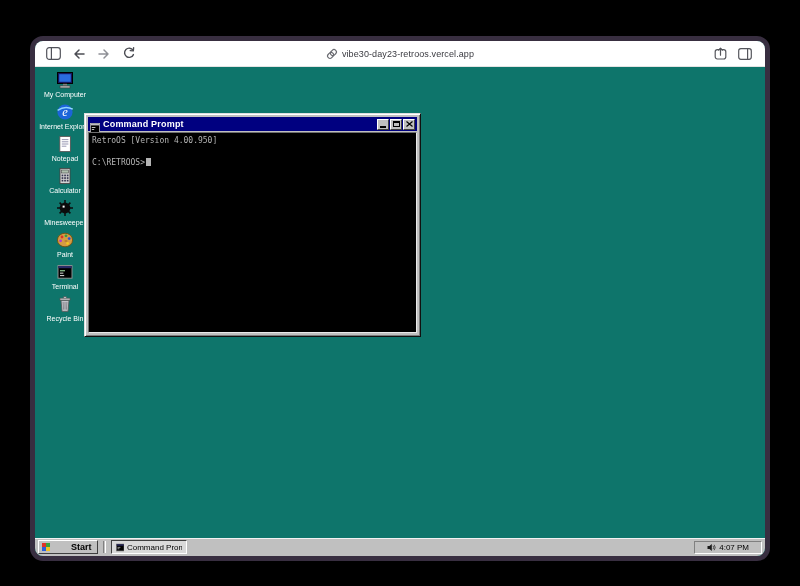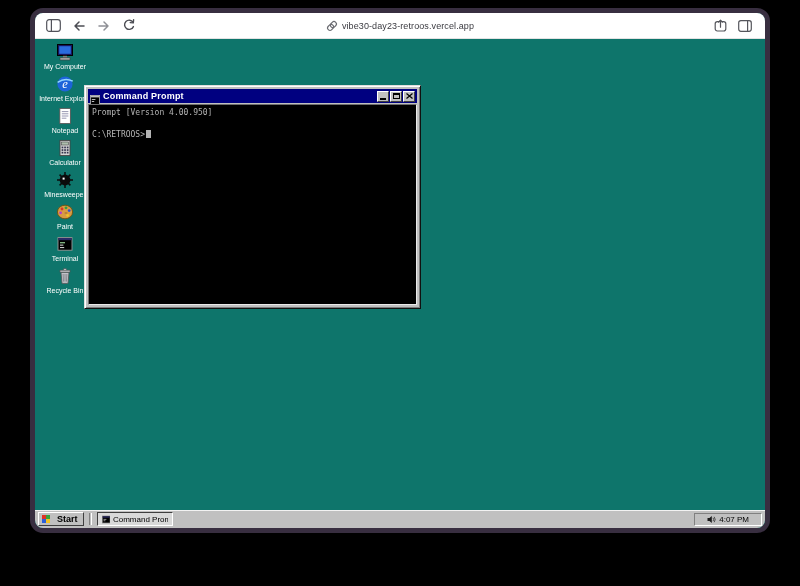--- a/index.html
+++ b/index.html
@@ -1,20 +1,20 @@
 <!DOCTYPE html>
 <html><head>
 <meta charset="utf-8">
 <style>
   * { margin:0; padding:0; box-sizing:border-box; }
   html,body { width:800px; height:586px; background:#000; overflow:hidden;
               font-family:"Liberation Sans", sans-serif; }
 
   
-  .browser { position:absolute; left:30px; top:8px; width:740px; height:525px;
+  .browser { position:absolute; left:30px; top:36px; width:740px; height:525px;
              border:5px solid #382e40; border-radius:13px; overflow:hidden;
              display:flex; flex-direction:column; background:#0e756b; }
 
   .toolbar { height:26px; background:#ffffff; display:flex; align-items:center;
              position:relative; flex:0 0 26px; border-bottom:1px solid #e3e3e3; }
   .tb-left { display:flex; align-items:center; gap:11px; padding-left:11px; }
   .tb-right { display:flex; align-items:center; gap:11px; padding-right:13px; margin-left:auto; }
   .tb-ic { display:flex; align-items:center; justify-content:center; }
   .urlwrap { position:absolute; left:0; right:0; top:0; bottom:0;
              display:flex; align-items:center; justify-content:center; gap:4px;
@@ -58,21 +58,21 @@
               font-size:8px; line-height:11px; color:#b4b4b4; overflow:hidden; }
   .blankline { height:11px; }
   .cursor { display:inline-block; width:5px; height:8px; background:#b4b4b4;
             vertical-align:-1px; margin-left:1px; animation:blink 1s steps(1) infinite; }
   @keyframes blink { 50% { opacity:0; } }
 
   
   .taskbar { position:absolute; left:0; right:0; bottom:0; height:18px;
              background:#c0c0c0; box-shadow: inset 0 1px 0 #f2f2f2;
              display:flex; align-items:center; padding:0 3px; gap:3px; }
-  .startbtn { height:14px; display:flex; align-items:center; gap:7px; padding:0 5px 0 3px;
+  .startbtn { height:14px; display:flex; align-items:center; gap:21px; padding:0 5px 0 3px;
               background:#c0c0c0;
               border-top:1px solid #ffffff; border-left:1px solid #ffffff;
               border-right:1px solid #3f3f3f; border-bottom:1px solid #3f3f3f; }
   .startlogo { width:8px; height:8px; display:grid; grid-template-columns:4px 4px;
                grid-template-rows:4px 4px; }
   .startlogo b:nth-child(1){background:#e03226;} .startlogo b:nth-child(2){background:#39a23c;}
   .startlogo b:nth-child(3){background:#2b5fd9;} .startlogo b:nth-child(4){background:#f3c222;}
   .starttx { font-size:9px; font-weight:bold; color:#000; }
   .tb-div { width:3px; height:12px; border-left:1px solid #808080; border-right:1px solid #ffffff;
             margin:0 2px; }
@@ -288,21 +288,21 @@
               <i></i>
             </button>
           <button class="wbtn">
             <svg width="7" height="6" viewBox="0 0 7 6">
                 <path d="M0.5 0.5 L6.5 5.5 M6.5 0.5 L0.5 5.5" stroke="#000" stroke-width="1.2"></path>
               </svg>
           </button>
         </span>
       </div>
       <div class="termbody">
-        <div>Prompt [Version 4.00.950]</div>
+        <div>RetroOS [Version 4.00.950]</div>
         <div class="blankline"></div>
         <div><span>C:\RETROOS&gt;</span><span class="cursor"></span></div>
       </div>
     </div>
 
     <div class="taskbar">
       <button class="startbtn">
         <span class="startlogo">
             <b></b>
             <b></b>

